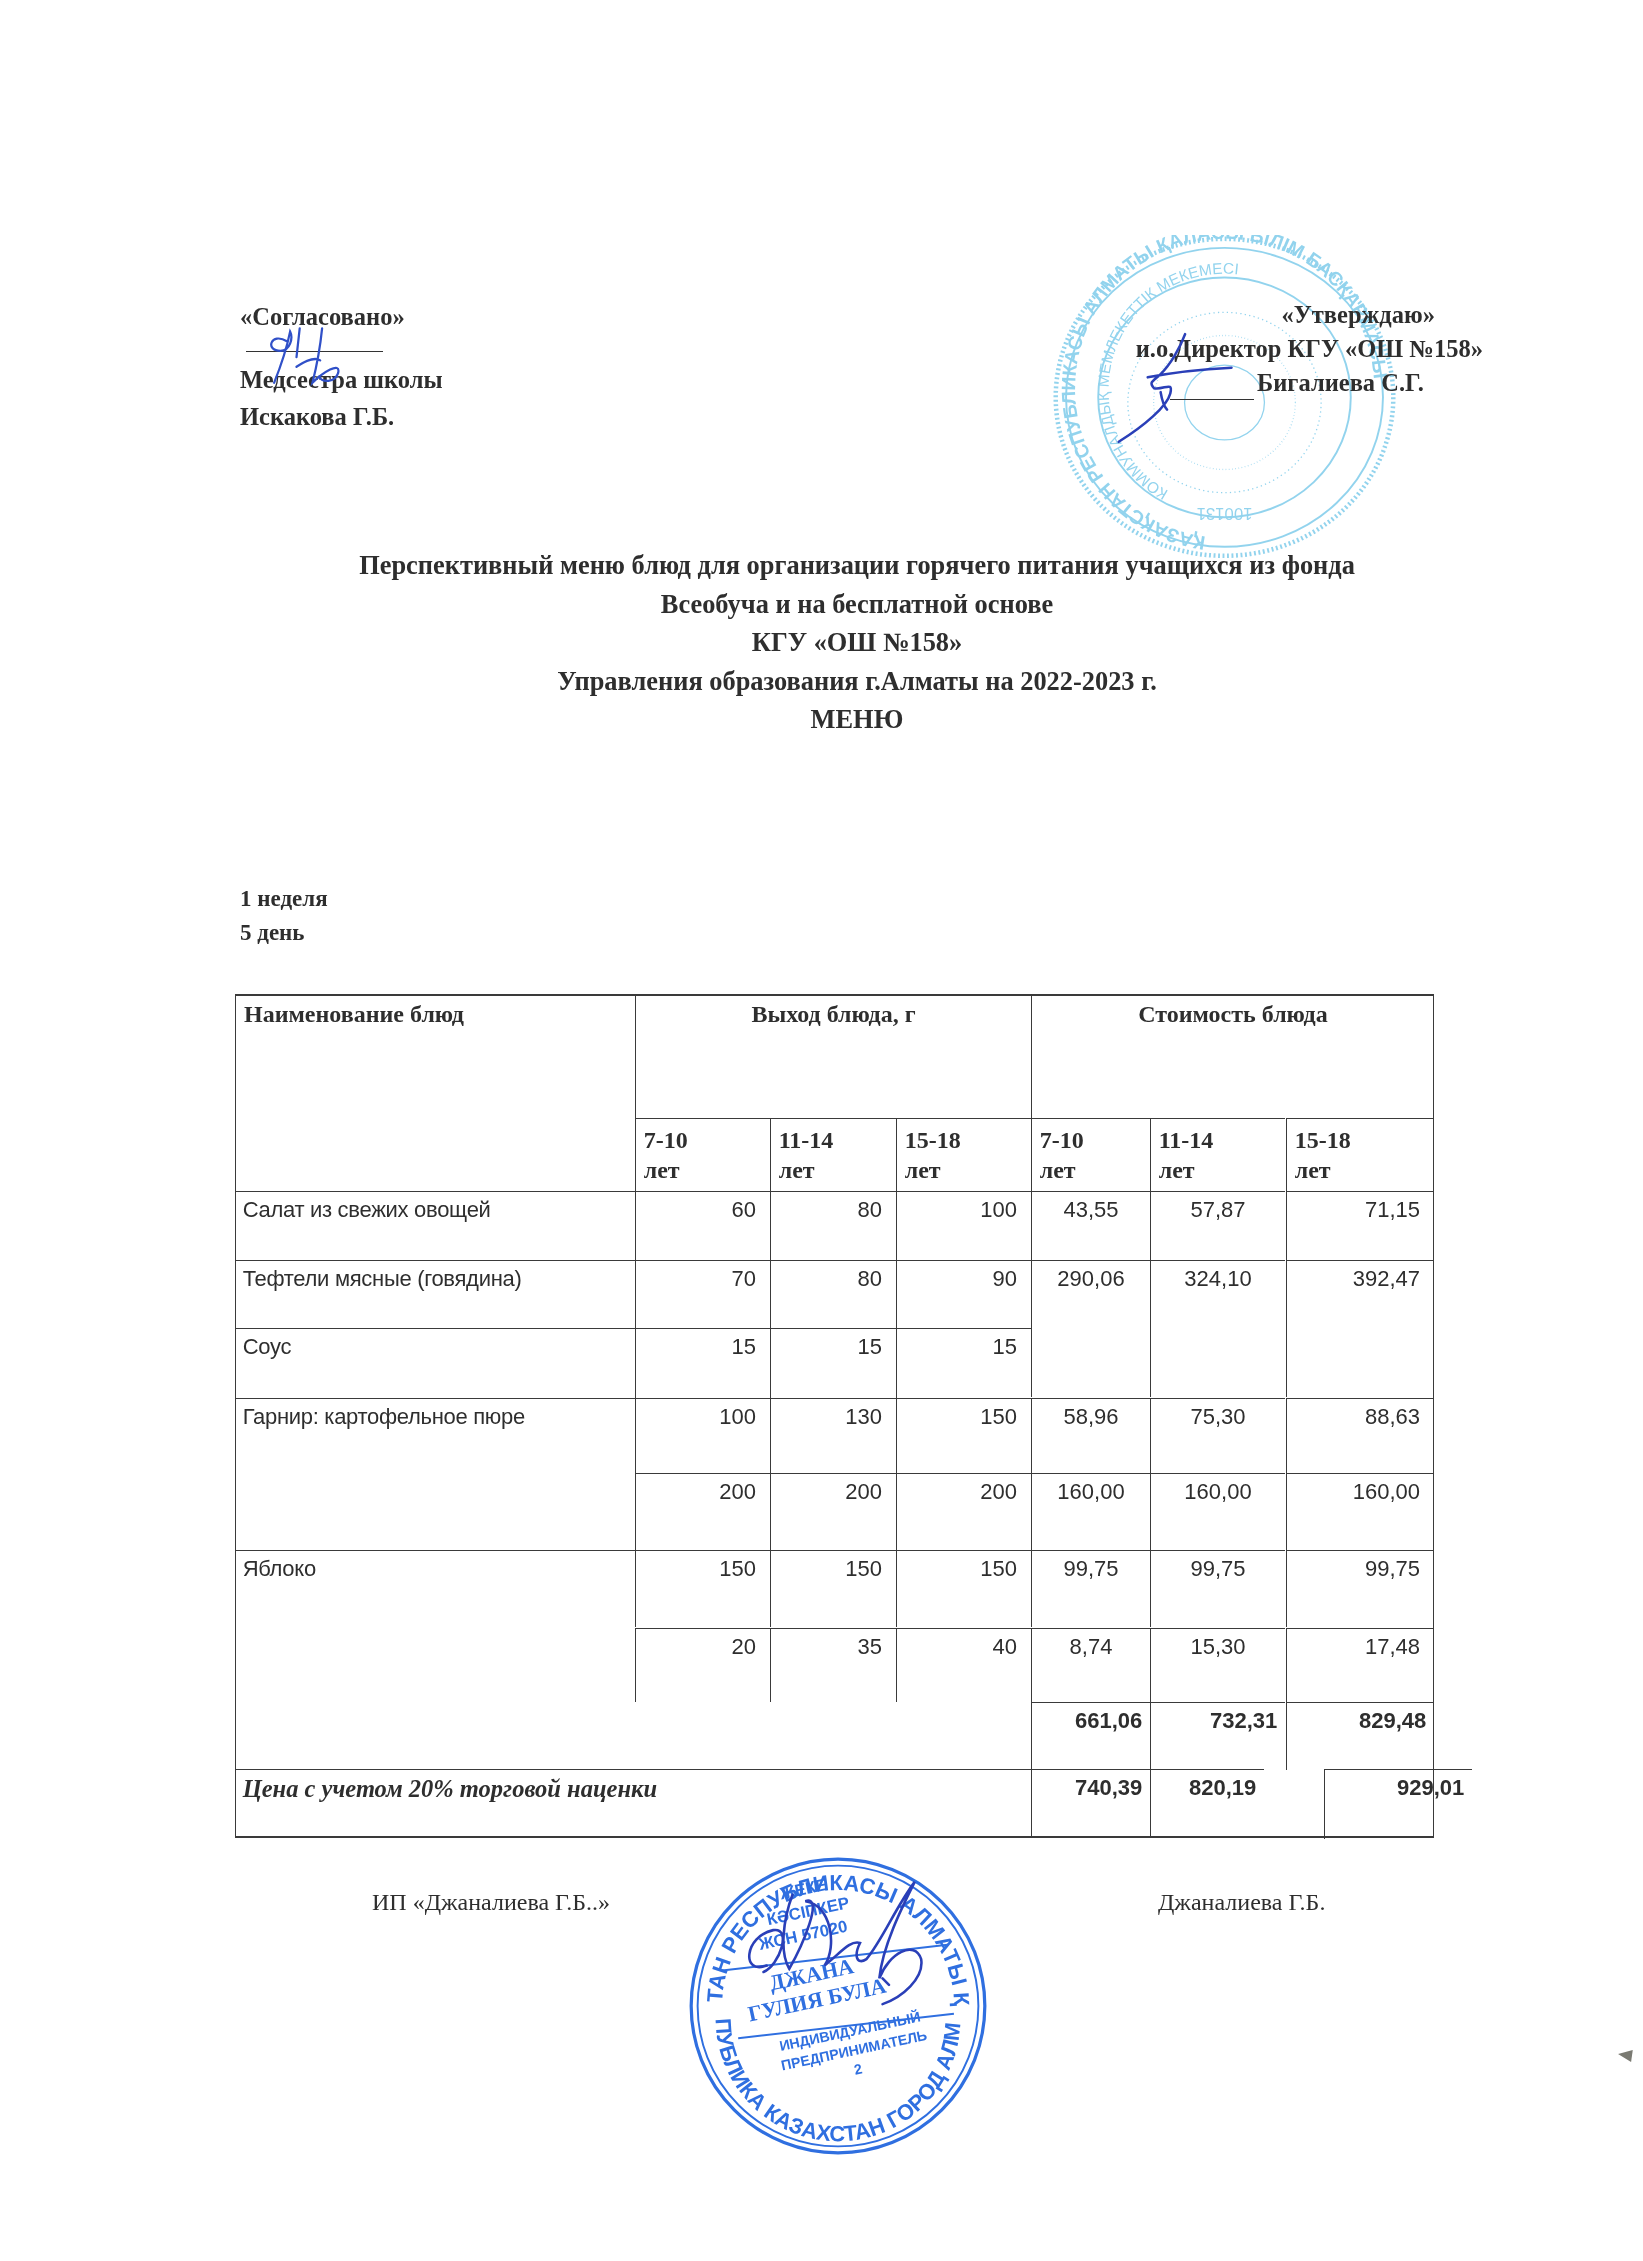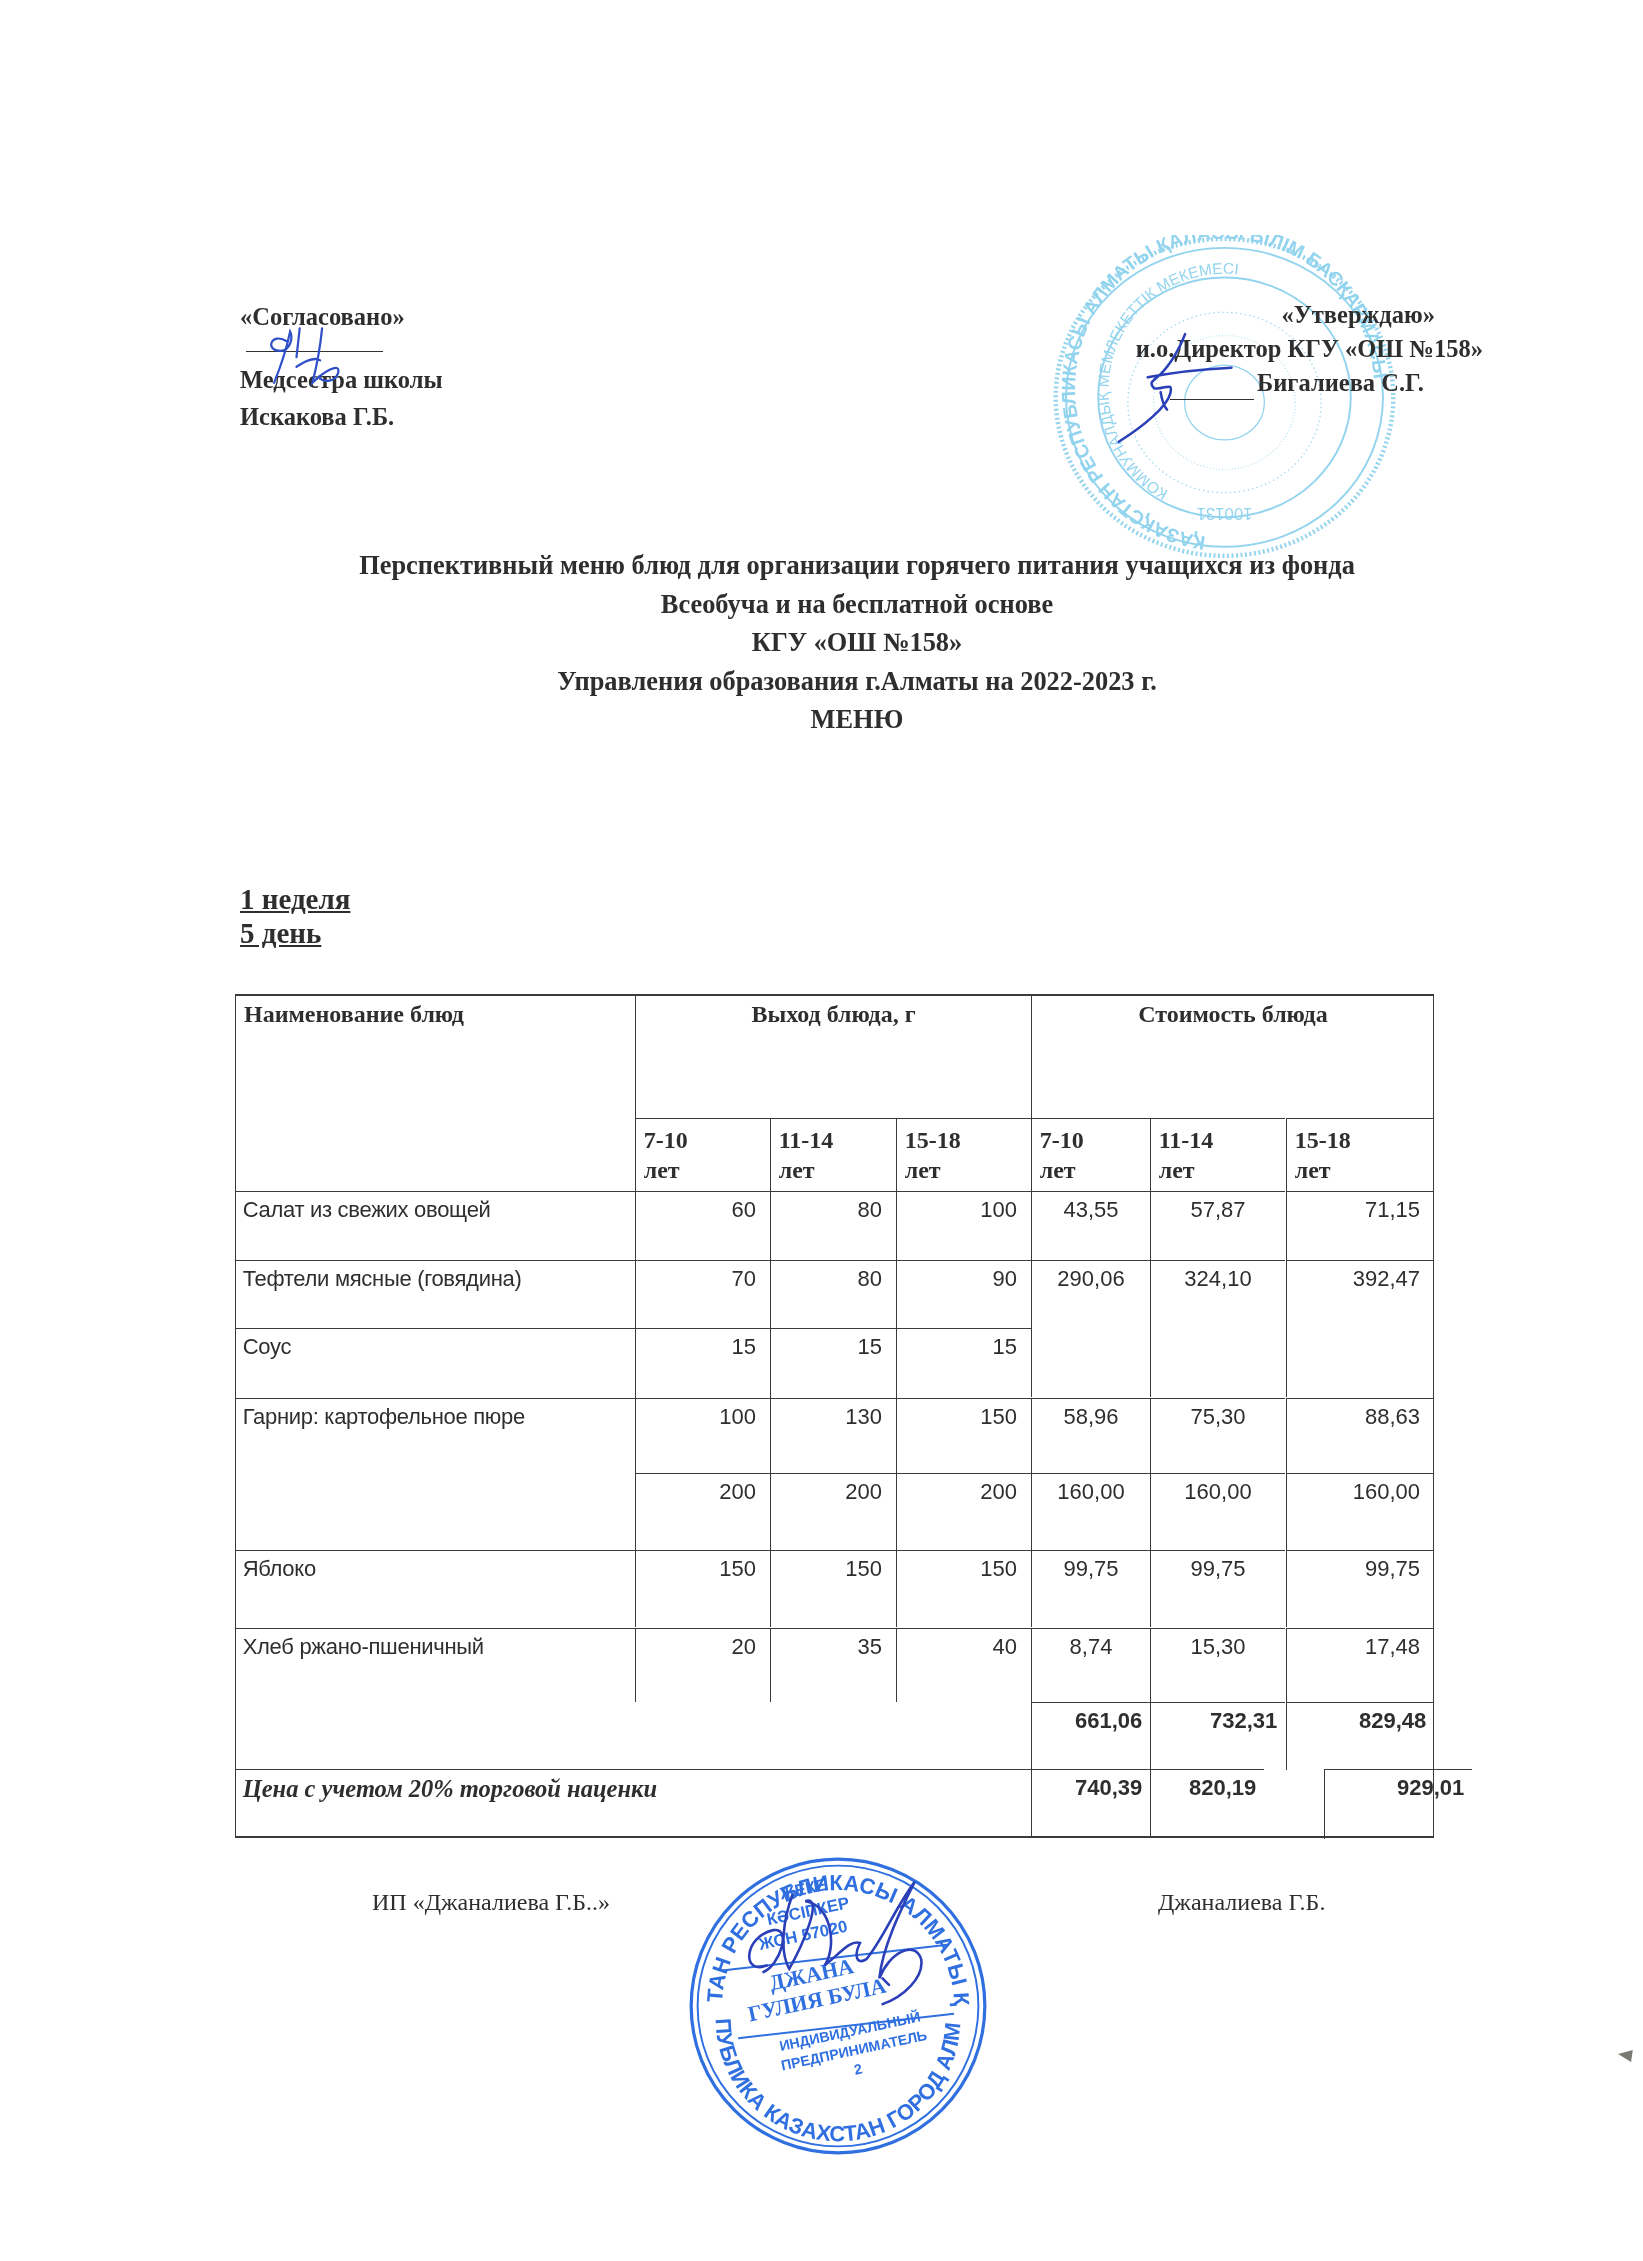--- a/index.html
+++ b/index.html
@@ -14,21 +14,21 @@
   .approve-right { left: 1096px; top: 298px; width: 387px; font-size: 24.5px; line-height: 34px; }
   .approve-right .r1 { text-align: right; padding-right: 48px; }
   .approve-right .r2 { text-align: right; padding-right: 0px; }
   .approve-right .r3 { display: flex; justify-content: flex-end; align-items: flex-end; padding-right: 59px; }
   .approve-right .r3 .line { display: inline-block; width: 84px; border-bottom: 1.9px solid #333; height: 26px; margin-right: 2.6px; }
 
   
   .title { left: 235px; width: 1244px; top: 547px; text-align: center; font-size: 26.4px; line-height: 36px; }
   .title div { margin-bottom: 2.6px; }
 
-  .week { left: 240px; top: 882px; font-size: 29px; line-height: 34px; text-decoration: underline; }
+  .week { left: 240px; top: 882px; font-size: 23px; line-height: 34px; }
 
   
   .tbl { position: absolute; left: 235px; top: 994px; width: 1199px; height: 844px; }
   .cell { position: absolute; box-sizing: border-box; border-left: 1.9px solid #3a3a3a; border-top: 1.9px solid #3a3a3a; }
   .tbl-border { position: absolute; left: 0; top: 0; width: 1199px; height: 844px; border: 1.9px solid #3a3a3a; box-sizing: border-box; border-top-width: 2.6px; border-bottom-width: 2.6px; pointer-events: none; }
   .hdr { font-family: "Liberation Serif", serif; font-weight: bold; font-size: 24px; line-height: 30px; }
   .hdr-main { padding: 5.2px 9px; }
   .hdr-center { text-align: center; padding-top: 5.2px; }
   .age { padding: 6.4px 7.7px; font-size: 24px; line-height: 30px; }
   .name { font-family: "Liberation Sans", sans-serif; font-size: 22px; padding: 5.2px 7.7px; letter-spacing: -0.3px; }
@@ -173,21 +173,20 @@
   <div class="cell num" style="left:1051px;top:479px;width:148px;height:77px;">160,00</div>
 
   <div class="cell name" style="left:0;top:556px;width:400px;height:77px;border-left:none;">Яблоко</div>
   <div class="cell num" style="left:400px;top:556px;width:135px;height:77px;">150</div>
   <div class="cell num" style="left:535px;top:556px;width:126px;height:77px;">150</div>
   <div class="cell num" style="left:661px;top:556px;width:135px;height:77px;">150</div>
   <div class="cell num ctr" style="left:796px;top:556px;width:119px;height:77px;">99,75</div>
   <div class="cell num ctr" style="left:915px;top:556px;width:135px;height:77px;">99,75</div>
   <div class="cell num" style="left:1051px;top:556px;width:148px;height:77px;">99,75</div>
 
-  <div class="cell name" style="left:0;top:634px;width:400px;height:74px;border-left:none;">Хлеб ржано-пшеничный</div>
   <div class="cell num" style="left:400px;top:634px;width:135px;height:74px;">20</div>
   <div class="cell num" style="left:535px;top:634px;width:126px;height:74px;">35</div>
   <div class="cell num" style="left:661px;top:634px;width:135px;height:74px;">40</div>
   <div class="cell num ctr" style="left:796px;top:634px;width:119px;height:74px;">8,74</div>
   <div class="cell num ctr" style="left:915px;top:634px;width:135px;height:74px;">15,30</div>
   <div class="cell num" style="left:1051px;top:634px;width:148px;height:74px;">17,48</div>
 
   <div class="cell tot-num" style="left:796px;top:708px;width:119px;height:68px;">661,06</div>
   <div class="cell tot-num" style="left:915px;top:708px;width:135px;height:68px;">732,31</div>
   <div class="cell tot-num" style="left:1051px;top:708px;width:148px;height:68px;">829,48</div>

